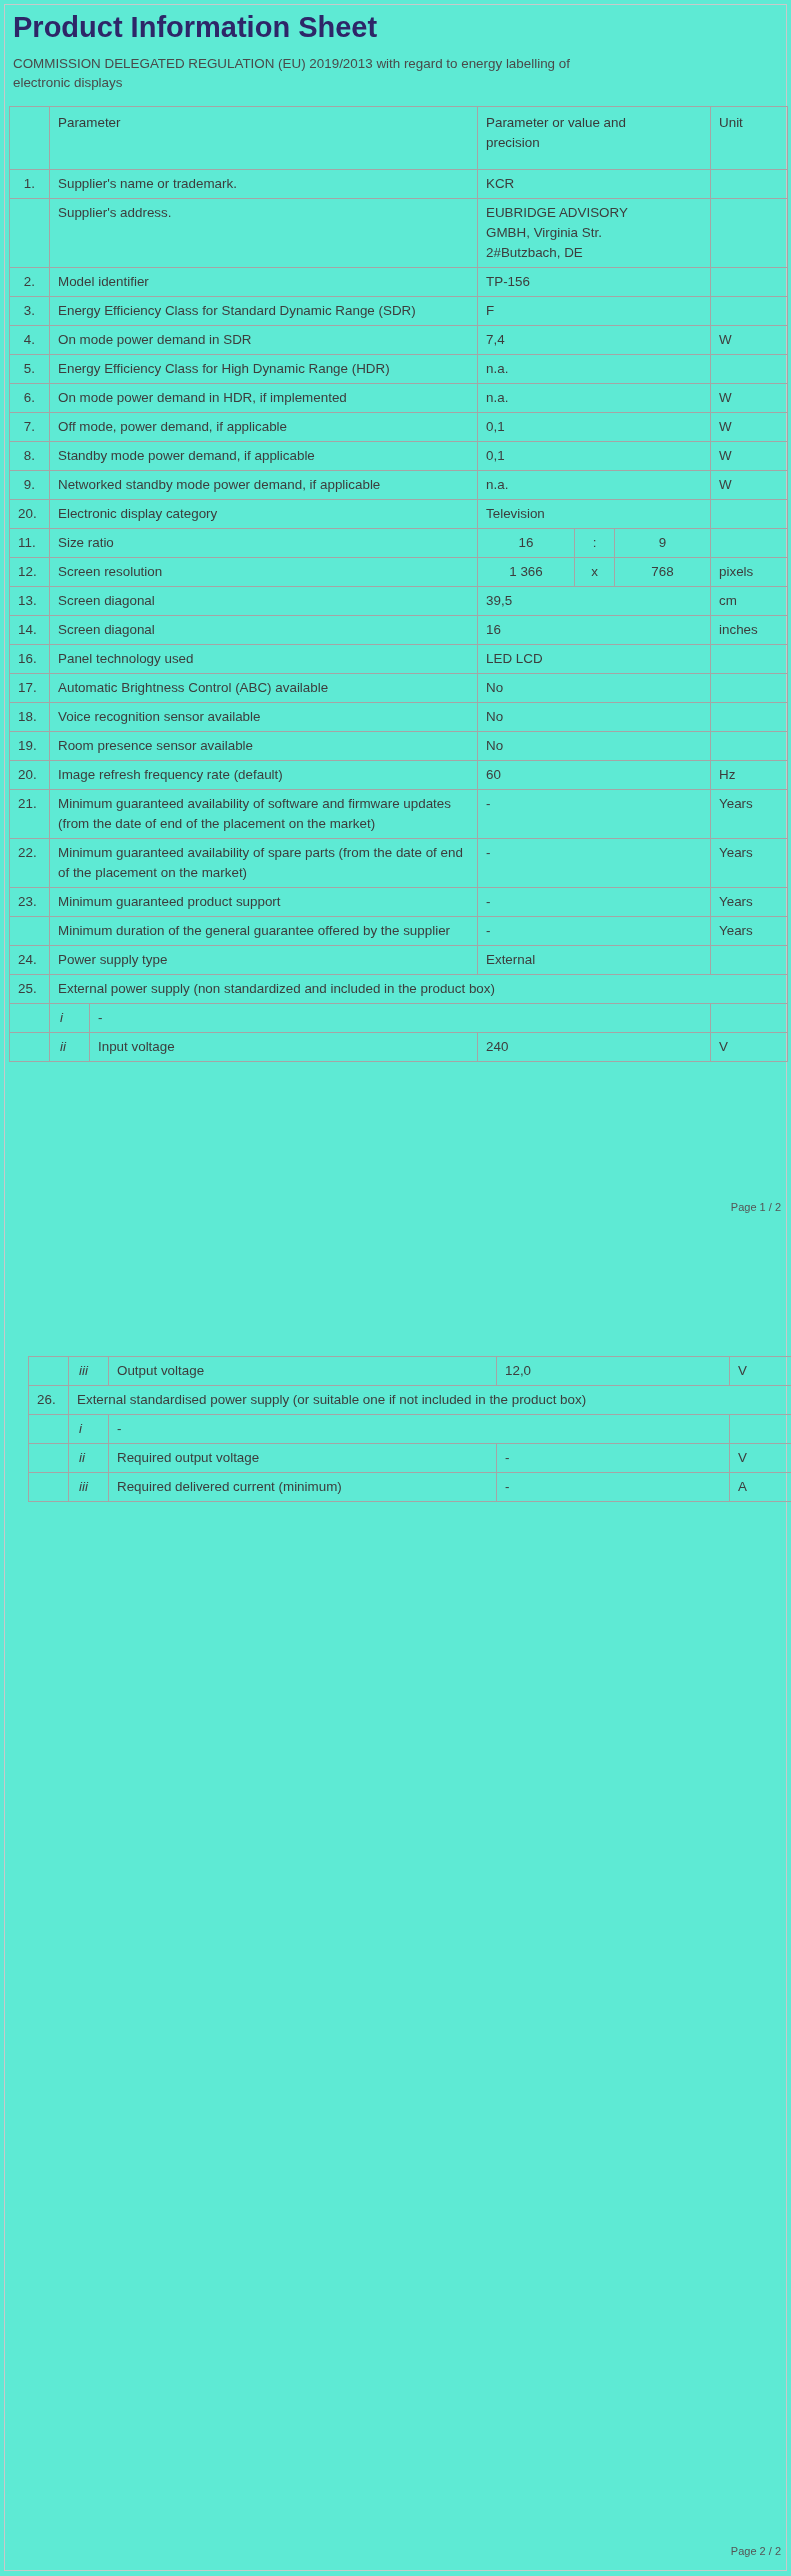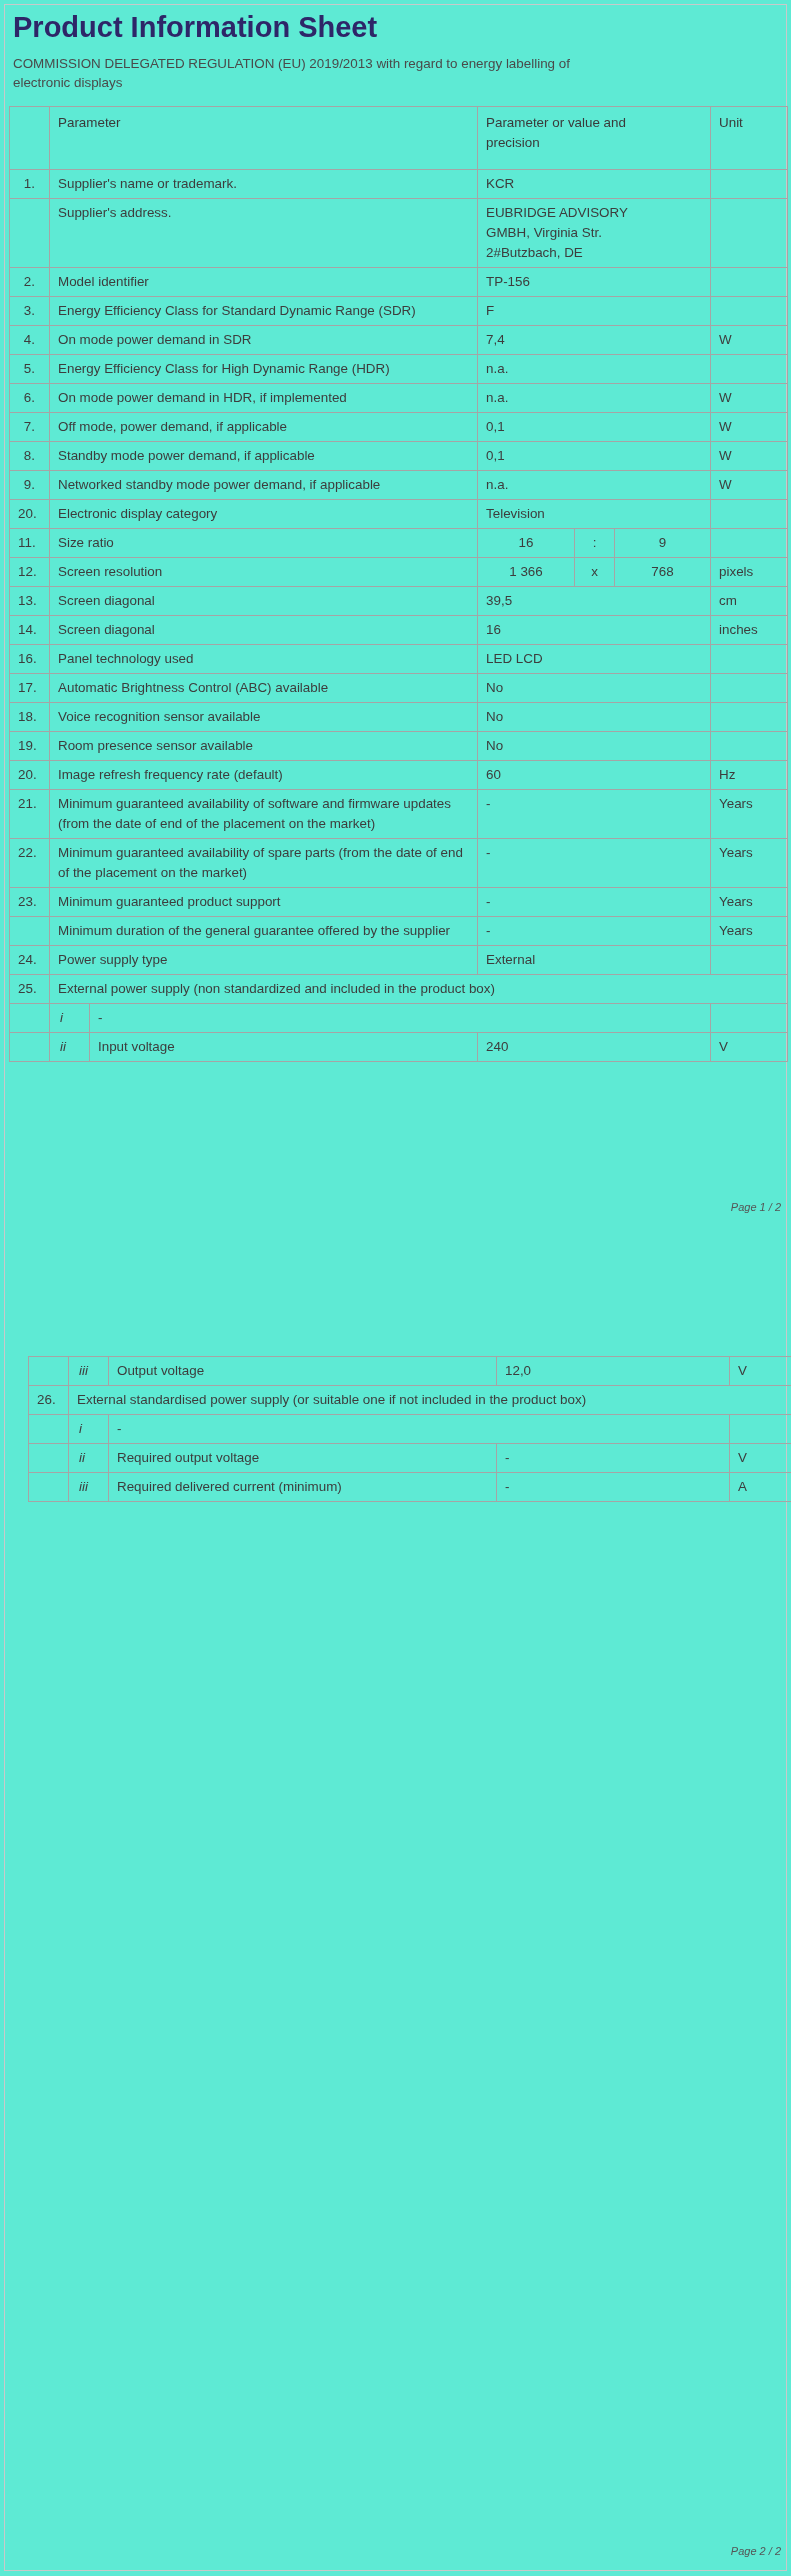--- a/index.html
+++ b/index.html
@@ -13,21 +13,21 @@
   table.pis th{font-weight:normal;text-align:left;padding:6px 8px 16px 8px;color:#3a3a3a;white-space:pre-line;}
   .c-num{text-align:right;padding-right:14px !important;}
   .c-sub{font-style:italic;padding-left:10px !important;}
   .c-param{text-align:left;}
   .c-val{white-space:pre-line;}
   .c-val.al{text-align:left;}
   .c-val.ar{text-align:left;}
   .c-val.ac{text-align:center;}
   .c-unit{text-align:left;}
   .c-span{text-align:left;}
-  .footer{position:absolute;right:11px;font-size:11px;color:#555;font-style:italic;}
+  .footer{position:absolute;right:11px;font-size:11px;color:#555;}
   #footer-1{top:1201px;}
   #footer-2{top:2545px;}
   #table2-wrap{position:absolute;left:4px;top:1356px;padding-left:20px;}
 </style>
 </head>
 <body>
 
 <div id="page">
   <div id="sheet">
     <h1 class="page-title" style="color: rgb(46, 38, 104);">Product Information Sheet</h1>

